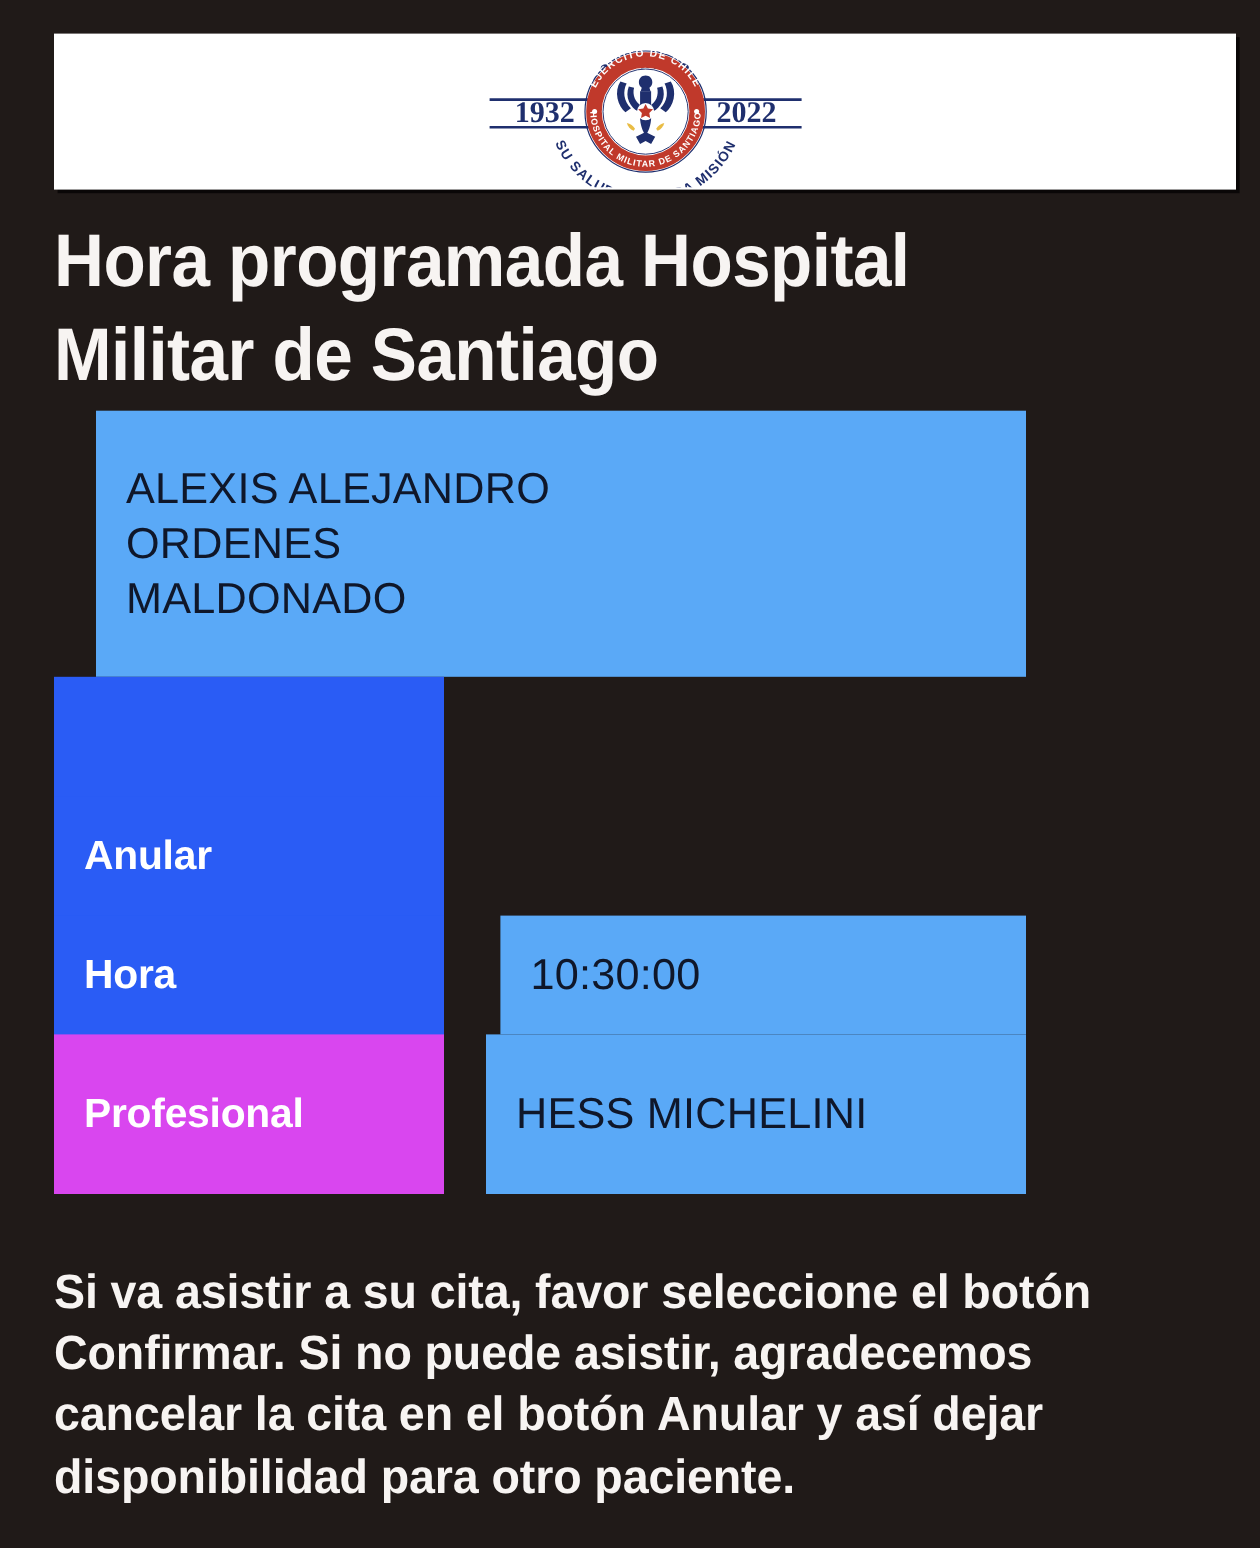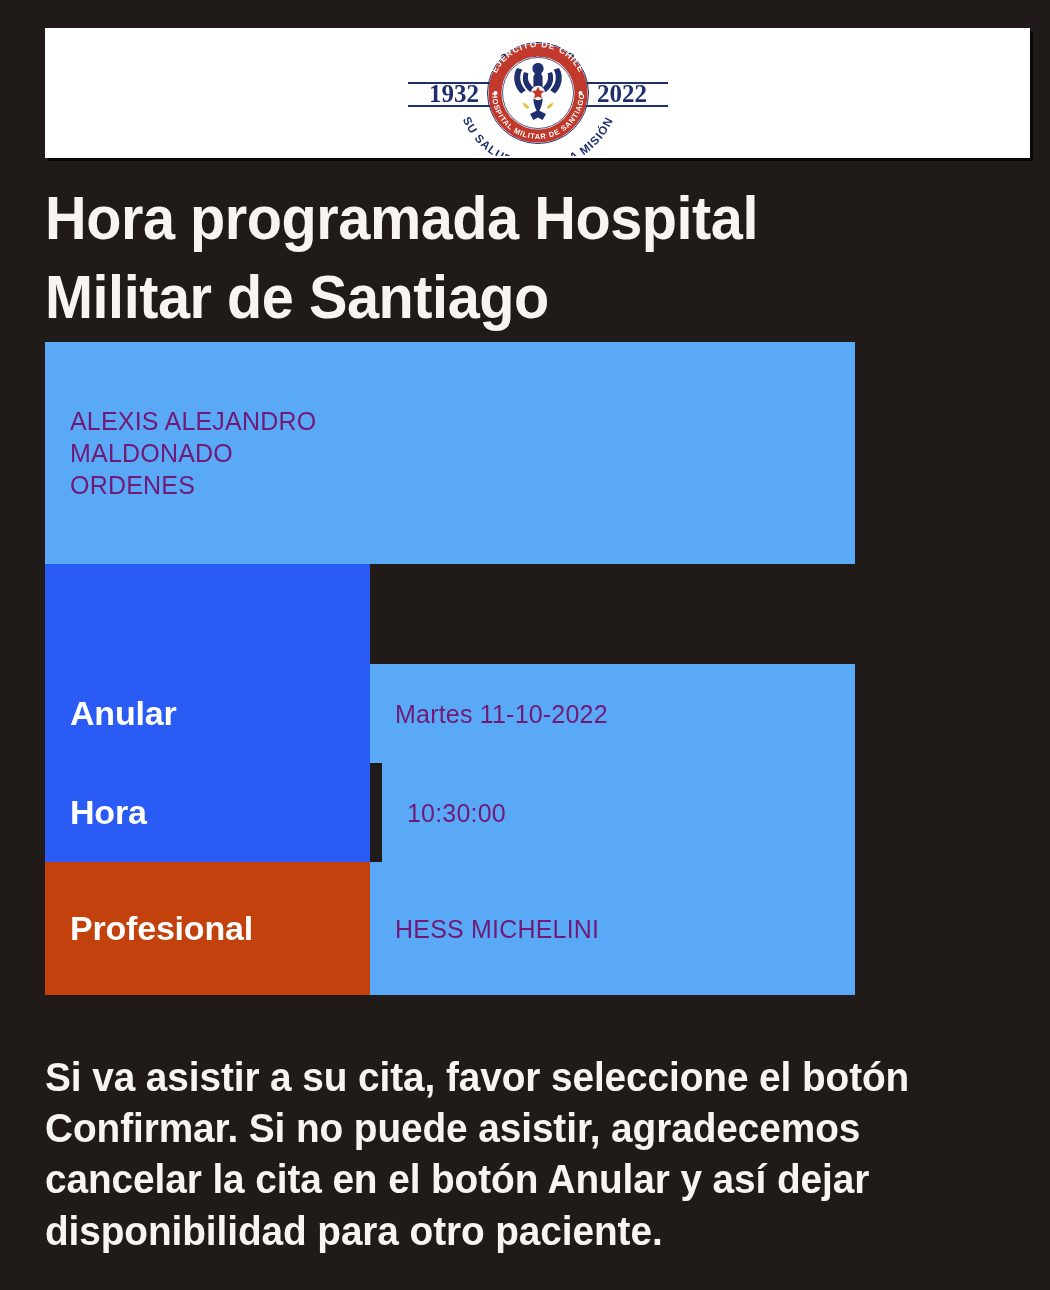--- a/index.html
+++ b/index.html
@@ -94,31 +94,32 @@
     box-sizing: border-box;
     font-family: "Liberation Sans Narrow", "Liberation Sans", sans-serif;
     font-weight: bold;
     font-size: 34px;
     line-height: 1.22;
     letter-spacing: -0.2px;
   }
   .cell-value {
     flex: 1 1 auto;
     background: #5aa9f7;
-    color: #701a75;
+    color: #0f172a;
     display: flex;
     align-items: center;
     padding: 0 14px 0 25px;
     box-sizing: border-box;
     font-family: "Liberation Sans", sans-serif;
     font-weight: 400;
-    font-size: 25px;
+    font-size: 36px;
     line-height: 1.28;
     letter-spacing: 0.2px;
     transform-origin: left center;
+    margin-left: 35px;
   }
   .cell-value span { display: block; }
 
   
   .row-nombre .cell-value { align-items: center; }
   .row-nombre .cell-label { align-items: center; }
 
   
   .footnote {
     position: absolute;
@@ -203,50 +204,45 @@
   </div>
 
   <div class="title">Hora programada Hospital Militar de Santiago</div>
 
   <div class="info-table">
 
     <div class="row row-nombre">
       <div class="cell-value" style="background: rgb(90, 169, 247);">
         <div>
           <span>ALEXIS ALEJANDRO</span>
+          <span>ORDENES</span>
           <span>MALDONADO</span>
-          <span>ORDENES</span>
         </div>
       </div>
     </div>
 
     <div class="row row-especialidad">
       <div class="cell-label" style="background: rgb(42, 92, 245);">Especialidad</div>
     </div>
 
     <div class="row row-fecha">
       <div class="cell-label" style="background: rgb(42, 92, 245);">Anular</div>
-      <div class="cell-value" style="background: rgb(90, 169, 247);">
-        <div>
-          <span>Martes 11-10-2022</span>
-        </div>
-      </div>
     </div>
 
     <div class="row row-hora">
       <div class="cell-label" style="background: rgb(42, 92, 245);">Hora</div>
       <div class="cell-value" style="background: rgb(90, 169, 247);">
         <div>
           <span>10:30:00</span>
         </div>
       </div>
     </div>
 
     <div class="row row-profesional">
-      <div class="cell-label" style="background: #c2410c; text-align: center;">Profesional</div>
+      <div class="cell-label" style="background: #d946ef; text-align: center;">Profesional</div>
       <div class="cell-value" style="background: rgb(90, 169, 247);">
         <div>
           <span>HESS MICHELINI</span>
         </div>
       </div>
     </div>
 
   </div>
 
   <div class="footnote">Si va asistir a su cita, favor seleccione el botón Confirmar. Si no puede asistir, agradecemos cancelar la cita en el botón Anular y así dejar disponibilidad para otro paciente.</div>

